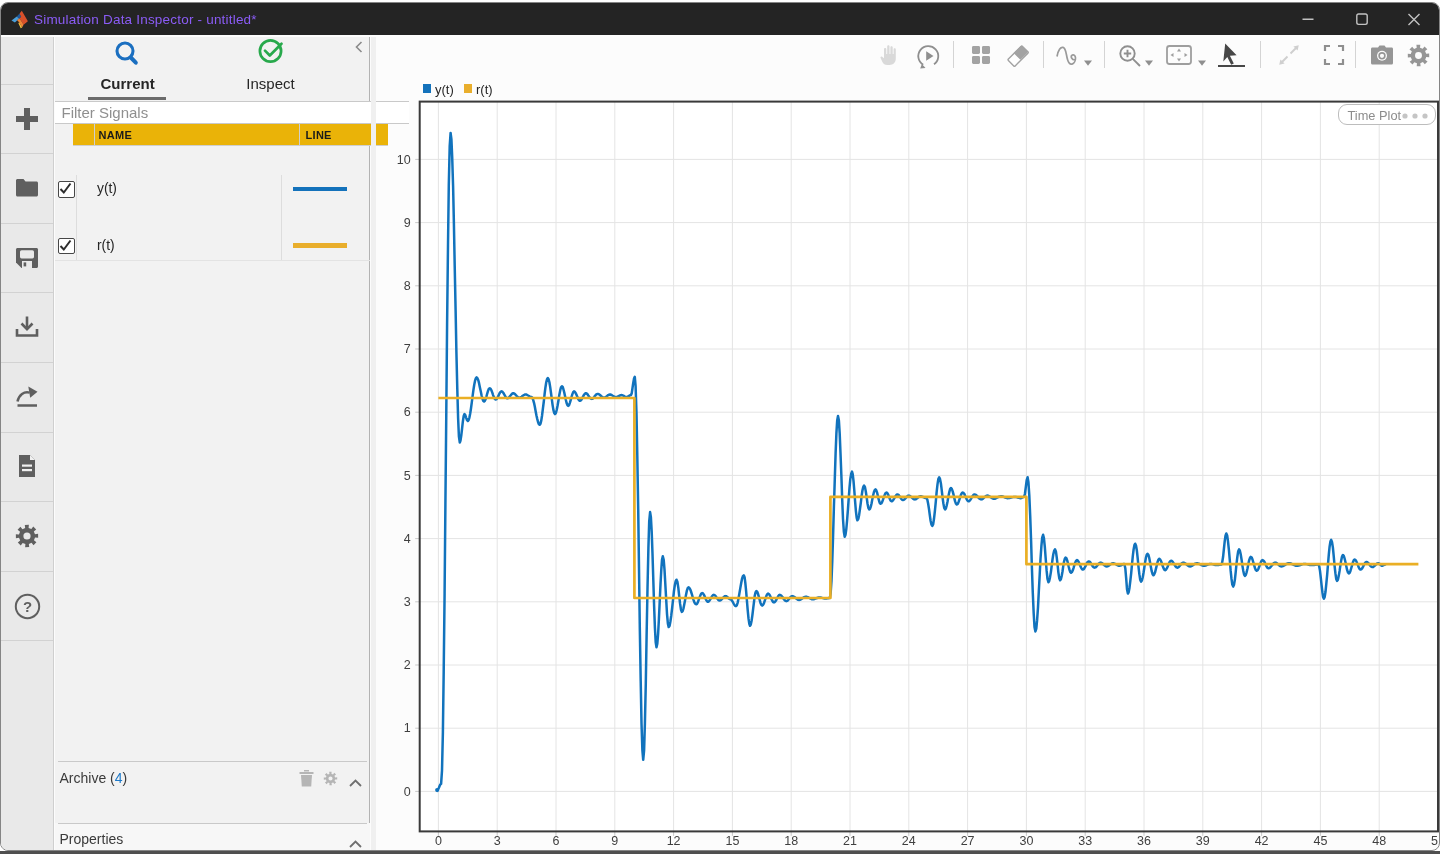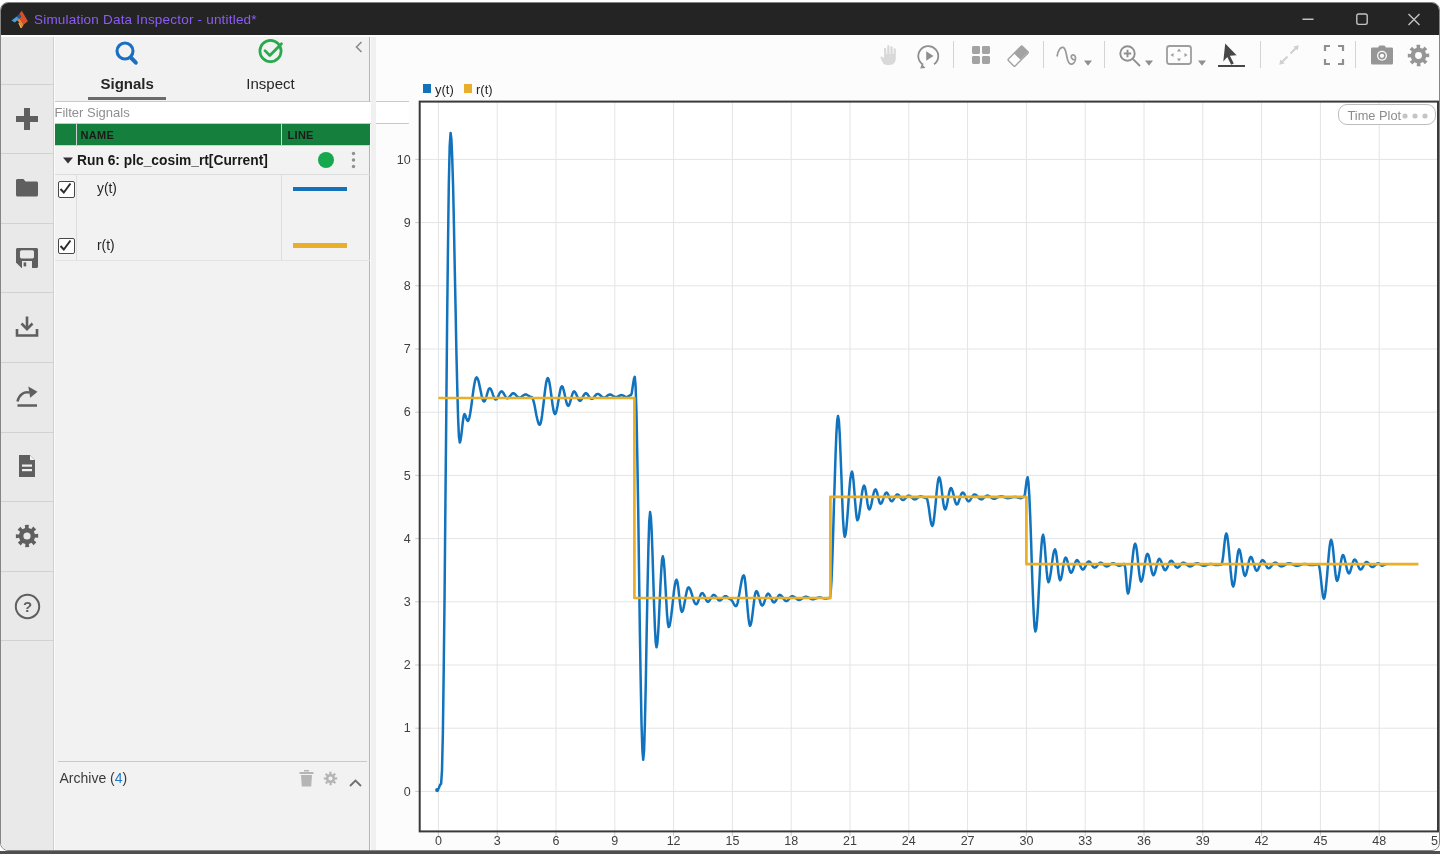--- a/index.html
+++ b/index.html
@@ -10,22 +10,22 @@
 .wc {position:absolute;top:0;width:46px;height:32px}
 #ltb {position:absolute;left:0;top:34px;width:52.5px;height:815px;background:#e9e9e9;border-right:1px solid #cfcfcf}
 .lic {position:absolute;left:13px}
 .lbd {position:absolute;left:0;width:52px;height:1px;background:#d2d2d2}
 #panel {position:absolute;left:53.5px;top:34px;width:315px;height:815px;background:#f2f2f2;border-right:1px solid #b3b3b3}
 #splitter {position:absolute;left:369.5px;top:34px;width:5px;height:815px;background:#f0f0f0}
 #whitestrip {position:absolute;left:0;top:32px;width:1440px;height:2px;background:#fdfdfd}
 .tic {position:absolute;top:39.5px}
 .tsep {position:absolute;top:38px;width:1px;height:27px;background:#d4d4d4}
 .tablbl {position:absolute;top:38px;font-size:15px;color:#262626}
-#filter {position:absolute;left:0;top:63.5px;width:354px;height:23.5px;background:#fff;border-top:1px solid #c9c9c9;border-bottom:1px solid #c9c9c9;color:#8f8f8f;font-size:13px;line-height:21px;}
-#thead {position:absolute;left:0;top:87px;width:315px;height:22px;background:#15803d;border-bottom:1px solid #cfcfcf;font-size:11px;font-weight:bold;color:#1a1a1a;letter-spacing:.3px}
+#filter {position:absolute;left:0;top:63.5px;width:354px;height:23.5px;background:#fff;border-top:1px solid #c9c9c9;border-bottom:1px solid #c9c9c9;color:#8f8f8f;font-size:15px;line-height:21px;padding-left:7px}
+#thead {position:absolute;left:18px;top:87px;width:315px;height:22px;background:#eab308;border-bottom:1px solid #cfcfcf;font-size:11px;font-weight:bold;color:#1a1a1a;letter-spacing:.3px}
 #runrow {position:absolute;left:0;top:110px;width:315px;height:27.5px;font-size:13.8px;font-weight:bold;color:#1a1a1a}
 .sigrow {position:absolute;left:0;width:315px;height:28.2px;font-size:13.8px;color:#262626}
 .cbx {position:absolute;left:3.5px;top:6px;width:16.5px;height:16.5px;background:#fff;border:1.6px solid #474747;border-radius:2px}
 .colsep {position:absolute;top:0;width:1px;background:#dddddd}
 .swatch {position:absolute;left:238.5px;top:11.8px;width:54px;height:4.6px}
 #archrow,#proprow {position:absolute;left:0;width:315px;font-size:14px;color:#3a3a3a}
 #plot {position:absolute;left:0;top:-2px}
 .legsq {position:absolute;top:81px;width:8.6px;height:8.6px}
 .leglbl {position:absolute;top:78.5px;font-size:13px;color:#262626}
 #tpbtn {position:absolute;left:1336.5px;top:100.5px;width:98.5px;height:21.5px;background:#fff;border:1px solid #bdbdbd;border-radius:9px;font-size:12.8px;color:#8c8c8c}
@@ -199,51 +199,36 @@
       <div class="lic" style="top:555.5px"><svg width="27" height="27" viewBox="0 0 27 27">
           <circle cx="13.5" cy="13.5" r="11.7" fill="none" stroke="#5f5f5f" stroke-width="2"></circle>
           <text x="13.5" y="19" font-family="Liberation Sans,sans-serif" font-size="15" font-weight="bold" fill="#5f5f5f" text-anchor="middle">?</text>
         </svg></div>
     </div>
 <div id="panel">
   <svg style="position:absolute;left:53px;top:-1.5px" width="34" height="34" viewBox="0 0 34 34">
         <circle cx="17" cy="15" r="8" fill="none" stroke="#1b6fc0" stroke-width="3.1"></circle>
         <path d="M22.8 21.5l5 5.2" stroke="#1b6fc0" stroke-width="4" stroke-linecap="round"></path>
       </svg>
-  <div class="tablbl" style="left:46px;width:53px;text-align:center;font-weight:bold">Signals</div>
+  <div class="tablbl" style="left:46px;width:53px;text-align:center;font-weight:bold">Current</div>
   <svg style="position:absolute;left:199px;top:-2.6px" width="34" height="34" viewBox="0 0 34 34">
         <circle cx="16.5" cy="17" r="10.6" fill="none" stroke="#28a94c" stroke-width="2.7"></circle>
         <path d="M11 16.6l4.8 4.9L27.5 9.7" fill="none" stroke="#28a94c" stroke-width="2.7" stroke-linecap="round" stroke-linejoin="round"></path>
       </svg>
   <div class="tablbl" style="left:186px;width:60px;text-align:center">Inspect</div>
   <div style="position:absolute;left:33.5px;top:59.5px;width:78px;height:3px;background:#6b6b6b"></div>
   <svg style="position:absolute;left:298.5px;top:4px" width="12" height="12" viewBox="0 0 12 12">
         <path fill="none" stroke="#8a8a8a" stroke-width="1.6" d="M8.5 1L3.5 6l5 5"></path>
       </svg>
   <div id="filter">Filter Signals</div>
   <div id="thead">
     <span style="position:absolute;left:26px;top:4.5px">NAME</span>
     <span style="position:absolute;left:233px;top:4.5px">LINE</span>
     <div class="colsep" style="left:21.5px;height:22px;background:#cfcfcf"></div>
     <div class="colsep" style="left:226.5px;height:22px;background:#cfcfcf"></div>
-  </div>
-  <div id="runrow">
-    <svg style="position:absolute;left:8px;top:10px" width="10" height="7" viewBox="0 0 10 7">
-          <path fill="#333" d="M0 .5h10L5 6.5z"></path>
-        </svg>
-    <span style="position:absolute;left:22.5px;top:5.5px">Run 6: plc_cosim_rt[Current]</span>
-    <div style="position:absolute;left:263.5px;top:4.5px;width:16px;height:16px;border-radius:50%;background:#17a74d"></div>
-    <div style="position:absolute;left:296.5px;top:3.8px"><svg width="5" height="18" viewBox="0 0 5 18">
-            <g fill="#8f8f8f">
-              <circle cx="2.5" cy="2.5" r="1.7"></circle>
-              <circle cx="2.5" cy="9" r="1.7"></circle>
-              <circle cx="2.5" cy="15.5" r="1.7"></circle>
-            </g>
-          </svg></div>
-    <div style="position:absolute;left:0;top:27px;width:315px;height:1px;background:#dcdcdc"></div>
   </div>
   <div class="sigrow" style="top:138px">
     <div class="cbx"><svg width="13" height="13" viewBox="0 0 13 13">
             <path fill="none" stroke="#2e2e2e" stroke-width="2" d="M1.5 7l3.3 3.5L11.5 1.5"></path>
           </svg></div>
         <span style="position:absolute;left:42.5px;top:6px">y(t)</span>
     <div class="swatch" style="background:#1472bb"></div>
   </div>
   <div class="sigrow" style="top:194.6px">
     <div class="cbx"><svg width="13" height="13" viewBox="0 0 13 13">
@@ -259,20 +244,27 @@
         <div style="position:absolute;left:3.5px;top:0;width:309px;height:1px;background:#c9c9c9"></div>
     <span style="position:absolute;left:5px;top:9px">Archive (<span style="color:#1d79c9">4</span>)</span>
     <div style="position:absolute;left:243px;top:8px"><svg width="17" height="18" viewBox="0 0 17 18">
             <path fill="#b5b5b5" d="M1.5 3h14v2h-14z M6 1h5v1.6H6z"></path>
             <path fill="#b5b5b5" d="M3 6h11l-.8 11.4H3.8z"></path>
           </svg></div>
     <div style="position:absolute;left:268px;top:10px"><svg width="15" height="15" viewBox="0 0 26 26">
             <path fill="#b5b5b5" fill-rule="evenodd" d="M24.57 10.70 L24.64 14.94 L21.04 14.60 L19.96 17.34 L22.81 19.56 L19.86 22.60 L17.56 19.82 L14.85 20.99 L15.30 24.57 L11.06 24.64 L11.40 21.04 L8.66 19.96 L6.44 22.81 L3.40 19.86 L6.18 17.56 L5.01 14.85 L1.43 15.30 L1.36 11.06 L4.96 11.40 L6.04 8.66 L3.19 6.44 L6.14 3.40 L8.44 6.18 L11.15 5.01 L10.70 1.43 L14.94 1.36 L14.60 4.96 L17.34 6.04 L19.56 3.19 L22.60 6.14 L19.82 8.44 L20.99 11.15Z M16.60 13.00 A3.6 3.6 0 1 0 9.40 13.00 A3.6 3.6 0 1 0 16.60 13.00 Z"></path>
           </svg></div>
     <div style="position:absolute;left:294px;top:13px"><svg width="13" height="8" viewBox="0 0 13 8">
+            <path fill="none" stroke="#6f6f6f" stroke-width="1.8" d="M1 7l5.5-5.5L12 7"></path>
+          </svg></div>
+  </div>
+  <div id="proprow" style="top:786px;height:27px;background:#f7f7f7">
+        <div style="position:absolute;left:3.5px;top:0;width:309px;height:1px;background:#c9c9c9"></div>
+    <span style="position:absolute;left:5px;top:8px">Properties</span>
+    <div style="position:absolute;left:294px;top:12px"><svg width="13" height="8" viewBox="0 0 13 8">
             <path fill="none" stroke="#6f6f6f" stroke-width="1.8" d="M1 7l5.5-5.5L12 7"></path>
           </svg></div>
   </div>
 </div>
 <div id="splitter"></div>
 <div class="tic" style="left:878px"><svg width="24" height="24" viewBox="0 0 24 24">
         <path fill="#d9d9d9" d="M8.2 22c-2.2 0-3.9-1.3-4.8-3L1.6 15c-.5-.9.5-1.9 1.5-1.2L5 15.2V6.1c0-1.5 2.3-1.5 2.3 0v5h.9V3.4c0-1.5 2.3-1.5 2.3 0v7.7h.9V4.4c0-1.5 2.3-1.5 2.3 0v6.7h.9V6.4c0-1.4 2.2-1.4 2.2 0v9.2c0 4-2.6 6.4-6.3 6.4z"></path>
       </svg></div>
     <div class="tic" style="left:915px"><svg width="26" height="26" viewBox="0 0 26 26">
         <path fill="none" stroke="#8f8f8f" stroke-width="1.8" d="M7.2 21.7A10 10 0 1 1 18 21.3"></path>

